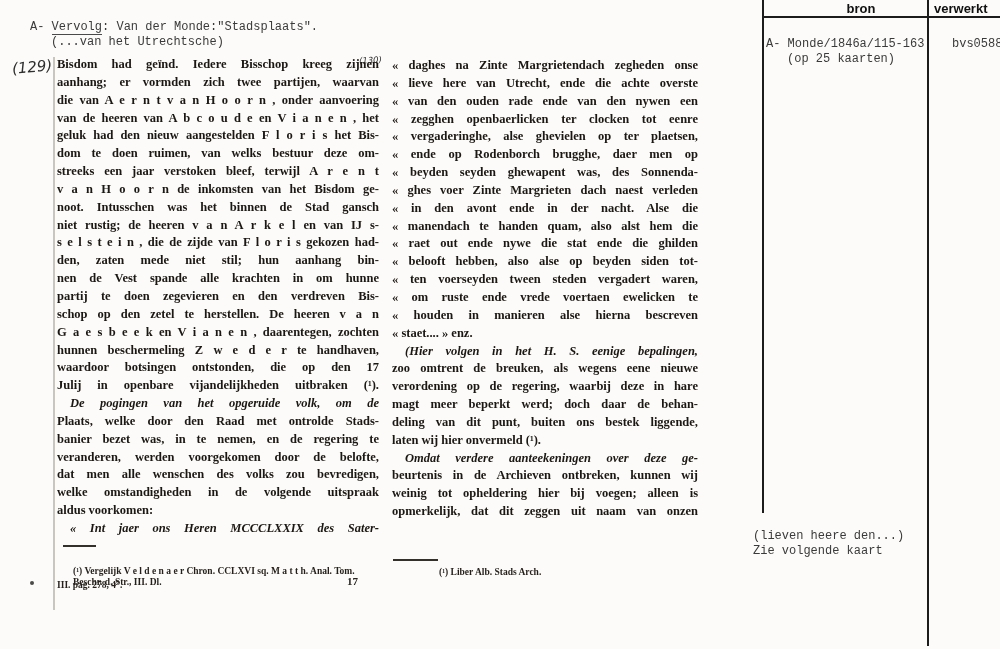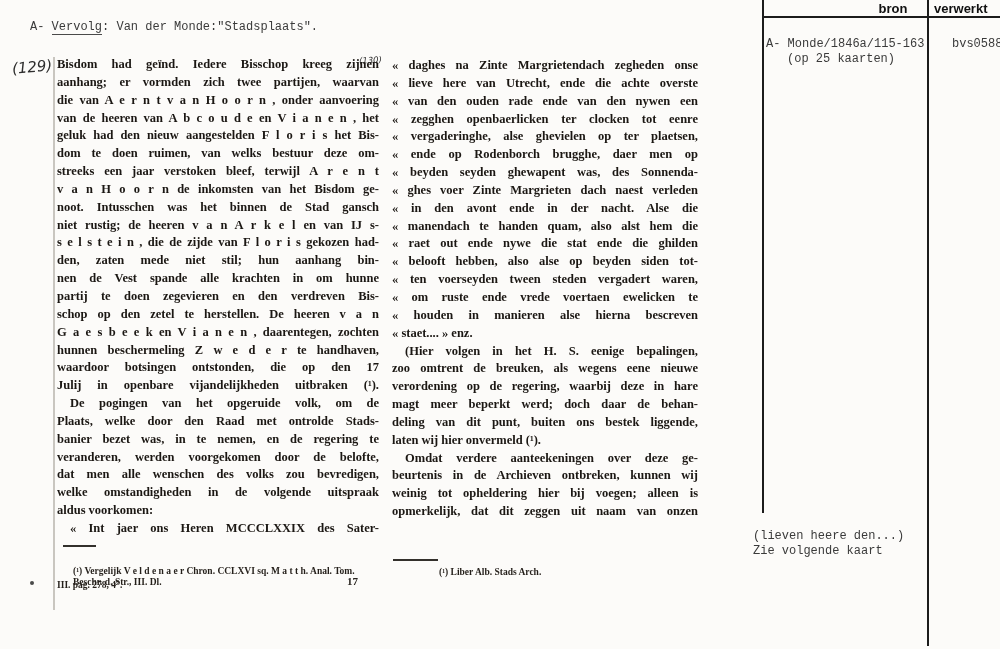--- a/index.html
+++ b/index.html
@@ -16,54 +16,55 @@
   
   .hand{ font-family:"DejaVu Sans", sans-serif; font-style:italic; color:#2e2e2e; }
   .hand-129{ position:absolute; left:12px; top:58px; font-size:15px; transform:rotate(-5deg); }
   .hand-130{ position:absolute; left:359px; top:55px; font-size:8.5px; transform:rotate(-3deg); }
   
   .col{ position:absolute; color:#1b1713; font-weight:700; font-size:12.5px; line-height:17.85px; }
   .col-left{ left:57px; top:56px; width:322px; }
   .col-right{ left:392px; top:57px; width:306px; }
   .line{ text-align:justify; text-align-last:justify; white-space:normal; height:17.85px; overflow:visible; }
   .line.end{ text-align-last:left; }
-  .line.indent{ text-indent:13px; }
+  .line.indent{ text-indent:13px;font-style:italic; }
   .fold-line{ position:absolute; left:53px; top:57px; width:1.5px; height:553px; background:#c9c6c0; }
   
   .fnrule{ position:absolute; height:1.5px; background:#33302c; }
   .fnrule-left{ left:63px; top:545px; width:33px; }
   .fnrule-right{ left:393px; top:559px; width:45px; }
   .fn{ position:absolute; color:#241f1a; font-weight:700; font-size:9.5px; line-height:13.5px; }
   .fn-left{ left:57px; top:549px; width:322px; }
   .fn-left .i1{ padding-left:16px;margin-top:16px; }
   .fn-sig{ position:absolute; left:73px; top:577px; font-weight:700; font-size:9.5px; color:#241f1a;}
   .fn-pageno{ position:absolute; left:318px; top:575px; font-weight:700; font-size:11px; color:#241f1a;margin-left:29px;}
   .fn-right{ left:407px; top:566px; width:290px;margin-left:32px; }
   .ink-dot{ position:absolute; left:30px; top:581px; width:4px; height:4px; border-radius:50%; background:#4a4a4a; }
   
   .vline{ position:absolute; width:2px; background:#1c1c1c; }
   .vline-left{ left:762px; top:0; height:513px; }
   .vline-right{ left:927px; top:0; height:646px; }
   .hline-header{ position:absolute; left:763px; top:16px; width:237px; height:2px; background:#1c1c1c; }
   .card-label{ position:absolute; top:1px; font-family:"Liberation Sans", sans-serif; font-weight:700; font-size:13px; color:#111; }
-  .card-label-bron{ left:763px; width:196px; text-align:center;margin-left:32px; }
+  .card-label-bron{ left:763px; width:196px; text-align:center; }
   .card-label-verwerkt{ left:934px; }
   .card-typed{ position:absolute; font-size:12px; line-height:14.5px; white-space:nowrap; }
   .card-bron-value{ left:766px; top:37px; }
   .card-bron-value .l2{ padding-left:21px; }
   .card-verwerkt-value{ left:931px; top:37px;margin-left:21px; }
   .card-bottom-note{ left:753px; top:529px; }
 </style>
 </head>
 <body>
 
 <div class="page">
 
   <div class="typed typed-header">
     <div class="l1"><span>A- </span><span class="u">Vervolg</span><span>: Van der Monde:"Stadsplaats".</span></div>
+    <div class="l2">(...van het Utrechtsche)</div>
   </div>
 
   <div class="hand hand-129">(129)</div>
   <div class="hand hand-130">(130)</div>
 
   <div class="fold-line"></div>
 
   <div class="col col-left">
       <div class="line">Bisdom had geïnd. Iedere Bisschop kreeg zijnen</div>
       <div class="line">aanhang; er vormden zich twee partijen, waarvan</div>

